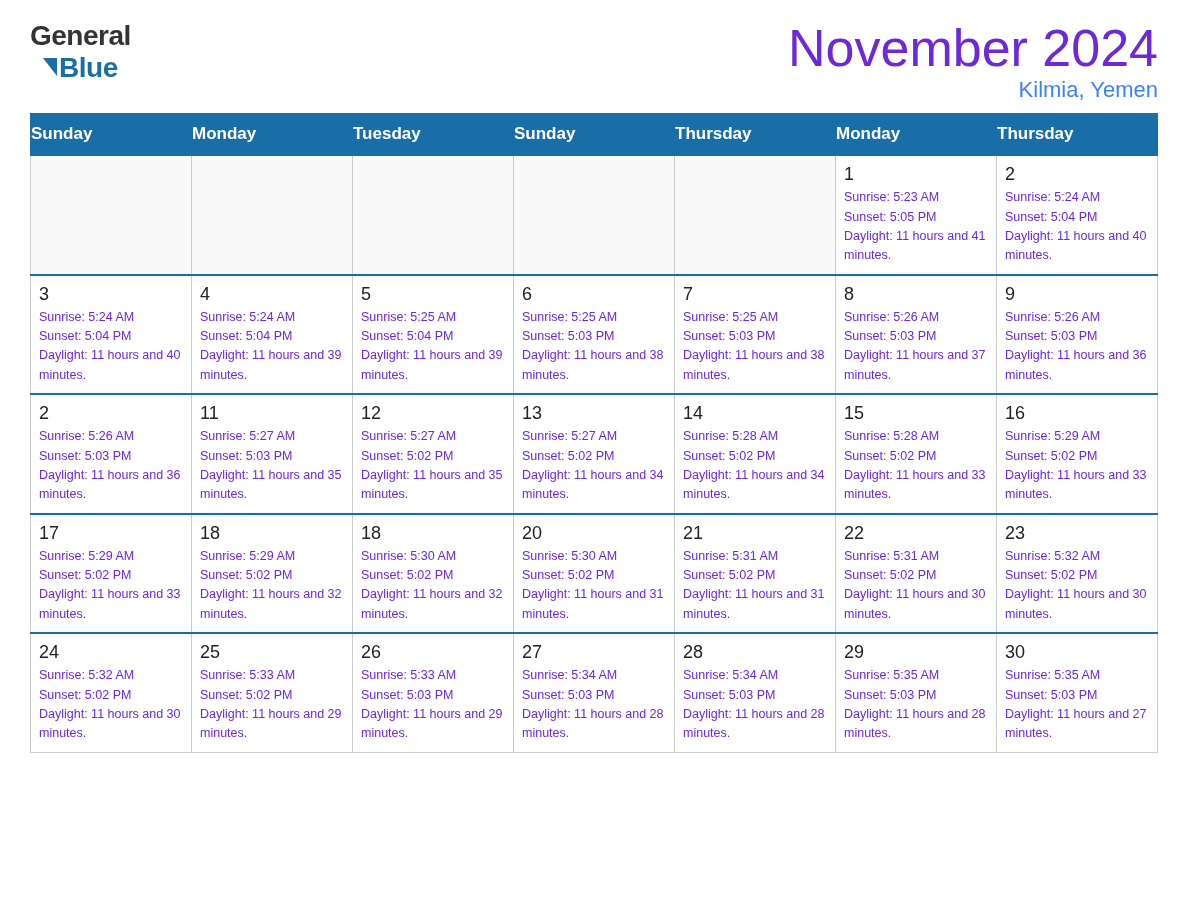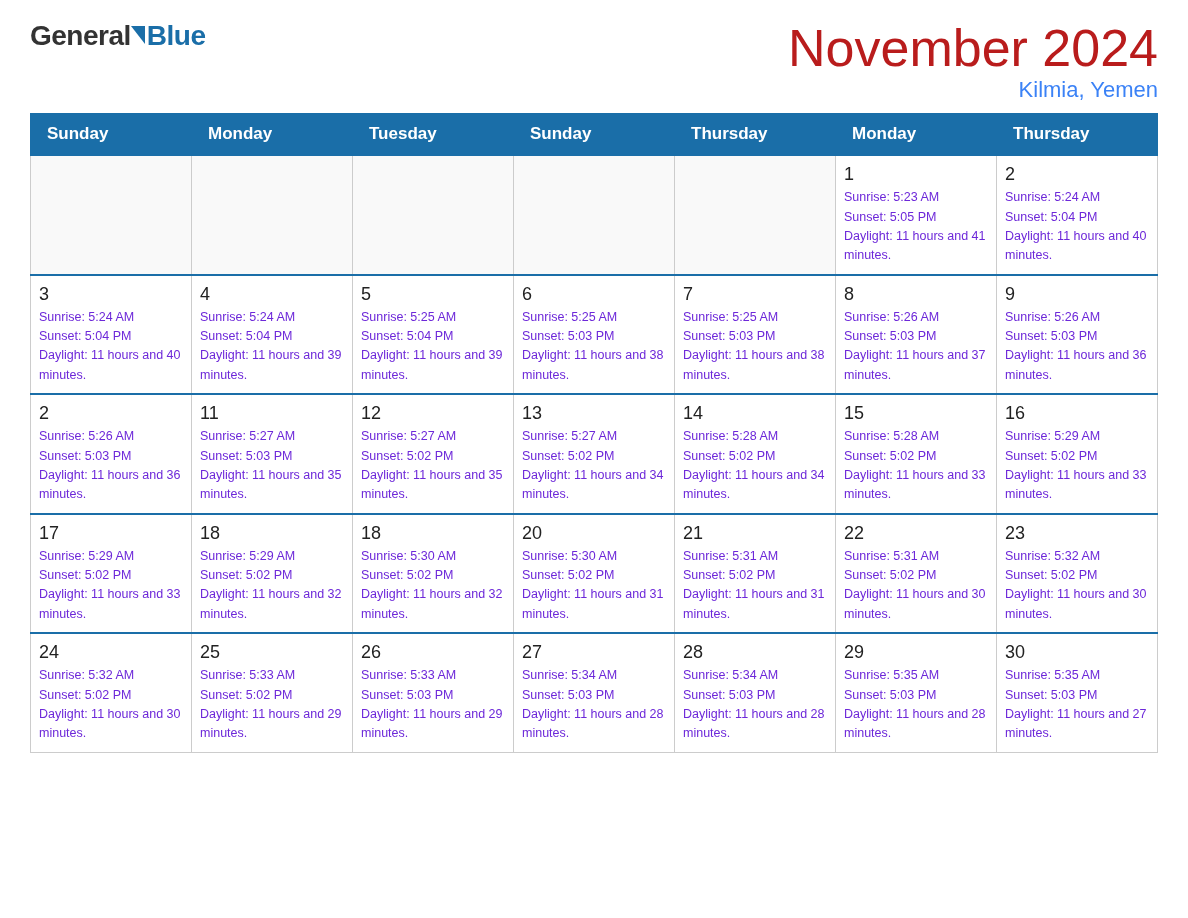--- a/index.html
+++ b/index.html
@@ -11,21 +11,21 @@
       min-height: 918px;
     }
     .header-row {
       display: flex;
       justify-content: space-between;
       align-items: flex-start;
       margin-bottom: 10px;
     }
     .logo {
       display: flex;
-      flex-direction: row;
+      flex-direction: column;
       align-items: center;
     }
     .logo-general {
       font-size: 28px;
       font-weight: bold;
       color: #333;
       letter-spacing: -0.5px;
     }
     .logo-blue-row {
       display: flex;
@@ -45,39 +45,39 @@
       font-weight: bold;
       color: #1a6ea8;
       letter-spacing: -0.5px;
     }
     .title-block {
       text-align: right;
     }
     .month-title {
       font-size: 52px;
       font-weight: 300;
-      color: #b91c1c;
+      color: #6d28d9;
       line-height: 1.1;
     }
     .location-title {
       font-size: 22px;
       color: #3b82f6;
       font-weight: normal;
     }
     .calendar {
       width: 100%;
       border-collapse: collapse;
       margin-top: 8px;
     }
     .calendar th {
       background: #1a6ea8;
       color: #fff;
       font-size: 17px;
       font-weight: 600;
-      padding: 10px 16px;
+      padding: 10px 0;
       text-align: left;
       border: 1px solid #1a6ea8;
     }
     .calendar td {
       vertical-align: top;
       padding: 8px 8px;
       border: 1px solid #ccc;
       width: calc(100%/7);
       font-size: 12.5px;
       color: #333;

